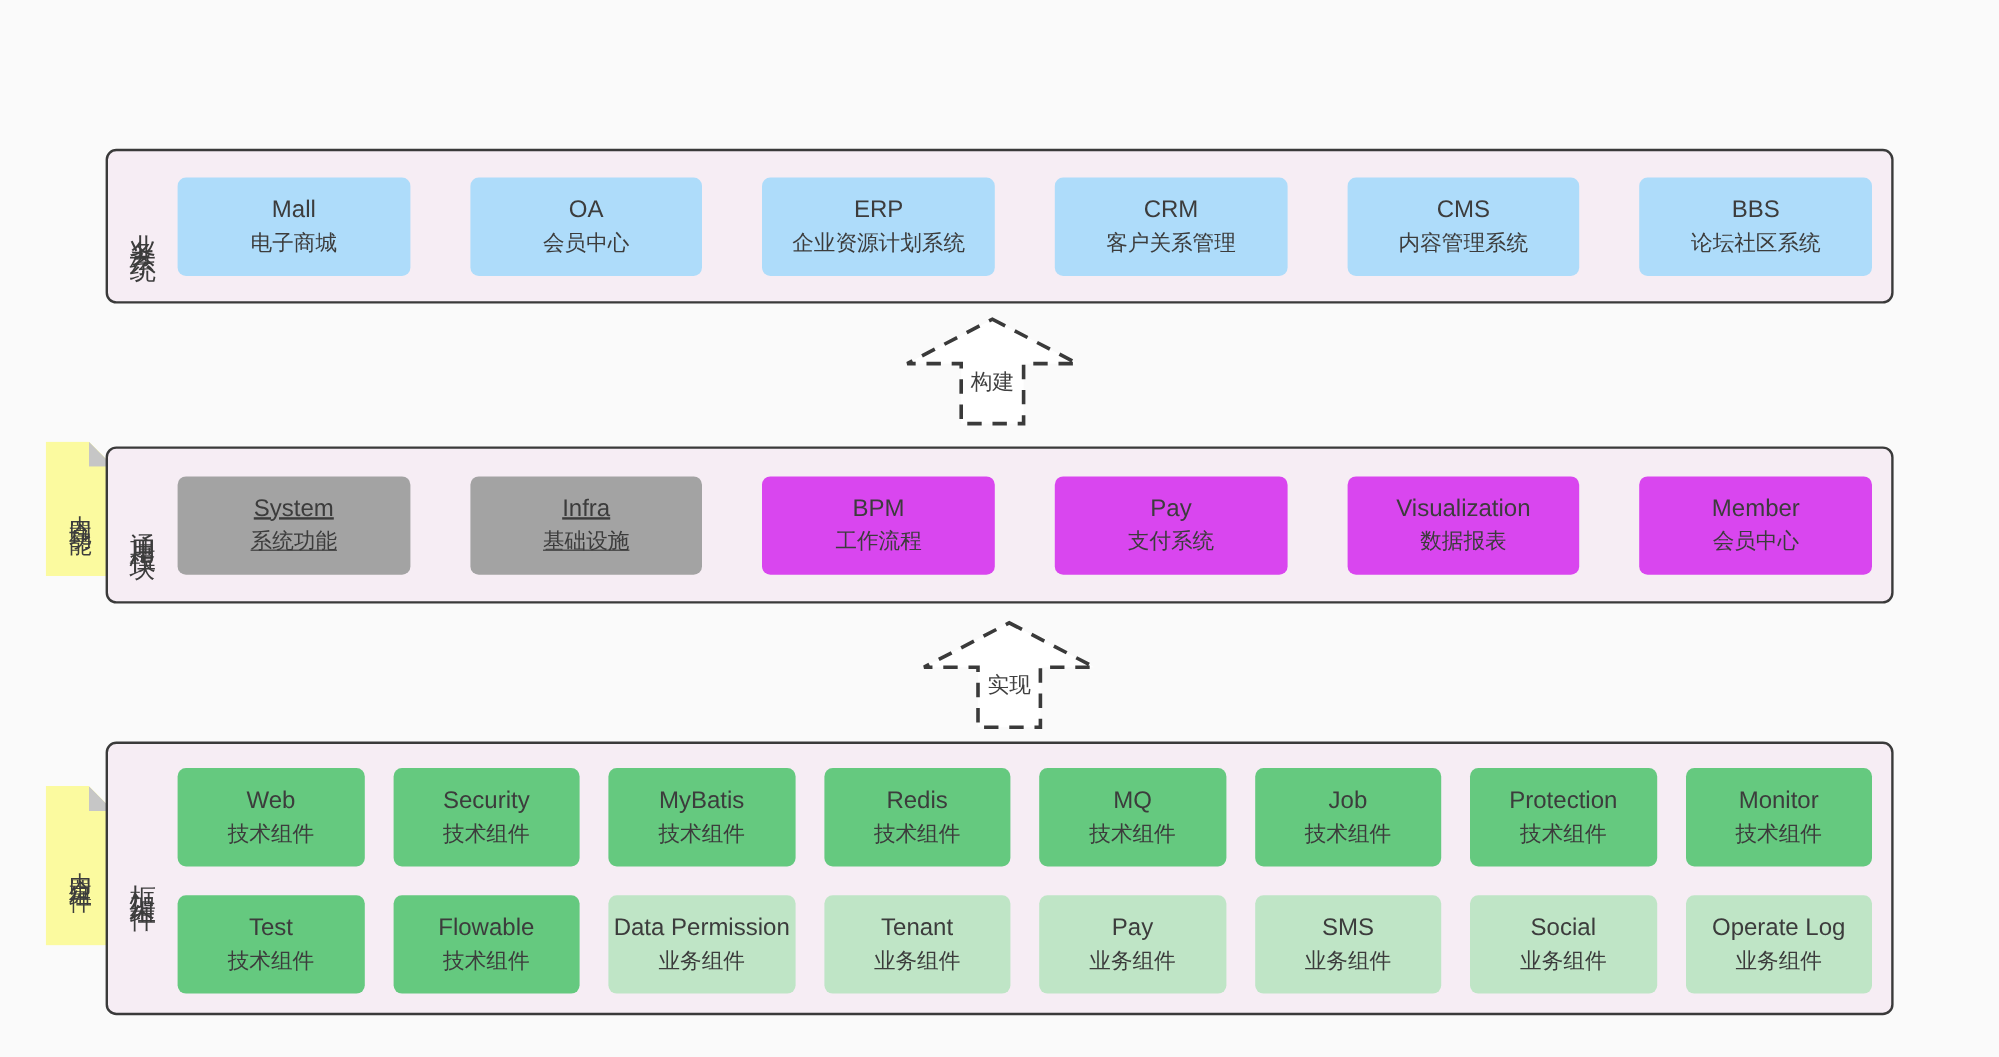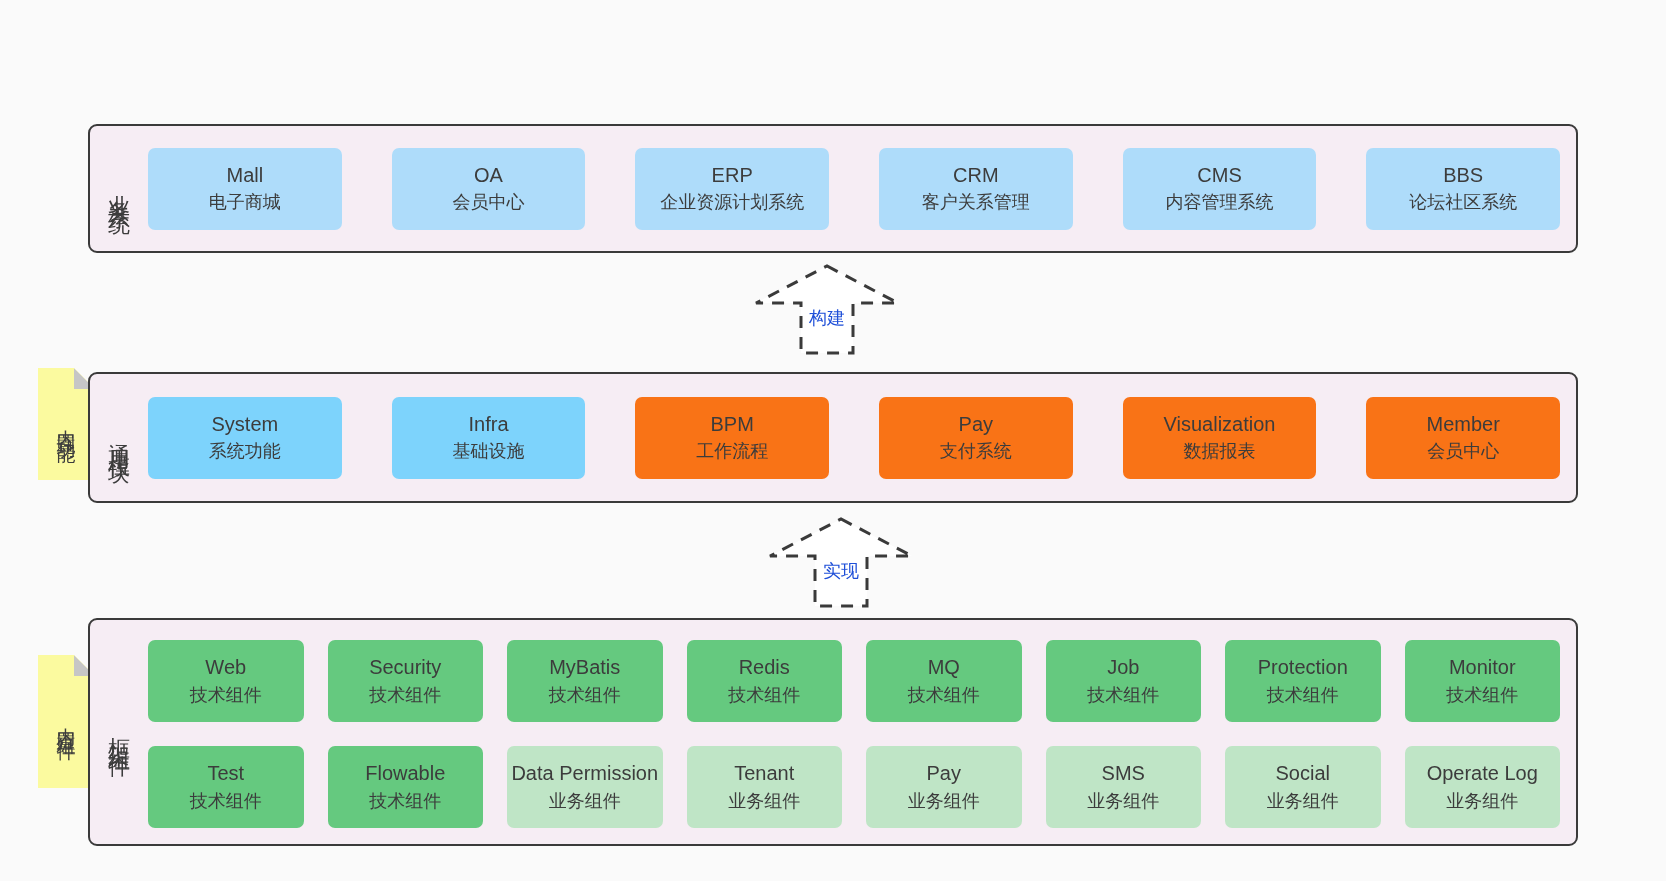--- a/index.html
+++ b/index.html
@@ -35,22 +35,22 @@
   }
   .box {
     flex:1; height:82px; border-radius:7px;
     display:flex; flex-direction:column; align-items:center; justify-content:center;
     text-align:center; line-height:1.32; padding:0 4px; box-sizing:border-box;
   }
   .grid8 .box { flex:none; }
   .box .en { font-size:20px; }
   .box .zh { font-size:18px; margin-top:3px; }
   .blue       { background:#AEDCFA; }
-  .red        { background:#7dd3fc; }
-  .pink       { background:#f97316; }
+  .red        { background:#a3a3a3;text-decoration:underline; }
+  .pink       { background:#d946ef; }
   .green      { background:#65C97F; }
   .lightgreen { background:#BFE5C6; }
 
   .note {
     position:absolute; left:38px; width:57px; z-index:0;
     background:#FBFA9F;
     display:flex; align-items:center; justify-content:center;
     writing-mode:vertical-rl; text-orientation:upright;
     font-size:19px; letter-spacing:5px; line-height:1; color:#3C3C3C;
     clip-path: polygon(0 0, calc(100% - 21px) 0, 100% 21px, 100% 100%, 0 100%);
@@ -63,21 +63,21 @@
   #note-functions  { top:368px; height:112px; }
   #note-components { top:655px; height:133px; }
 
   .arrow { position:absolute; width:150px; height:95px; z-index:2; }
   #arrow-build     { left:752px; top:262px; }
   #arrow-implement { left:766px; top:515px; }
   .arrow svg { display:block; }
   .arrow .arrow-label {
     position:absolute; left:50%; top:44px; transform:translateX(-50%);
     background:#FFFFFF; padding:0 3px;
-    font-size:18px; color:#1d4ed8; white-space:nowrap;
+    font-size:18px; color:#404040; white-space:nowrap;
   }
 </style>
 </head>
 <body>
 
 <div class="note" id="note-functions">
   <span>内置功能</span>
 </div>
 <div class="note" id="note-components">
   <span>内置组件</span>

